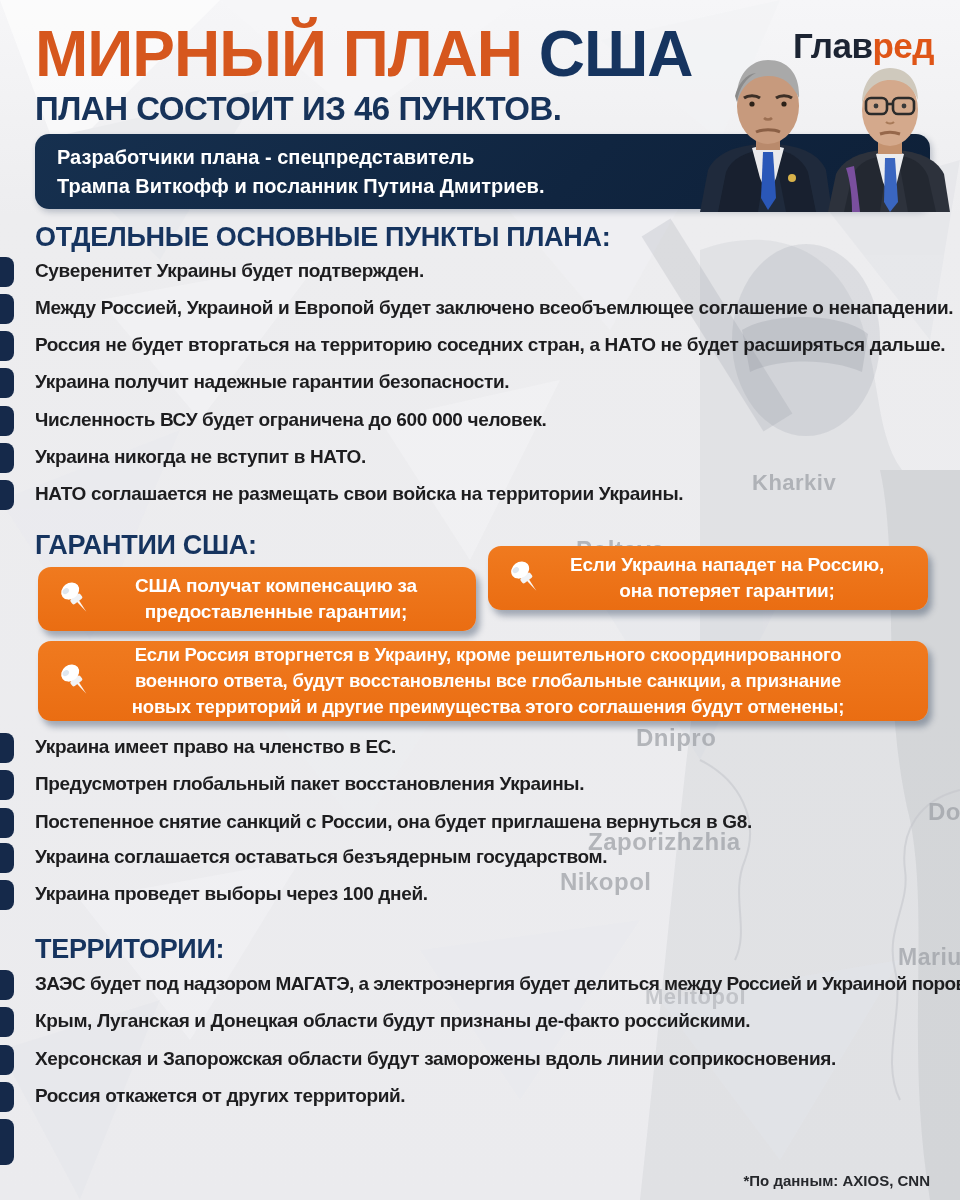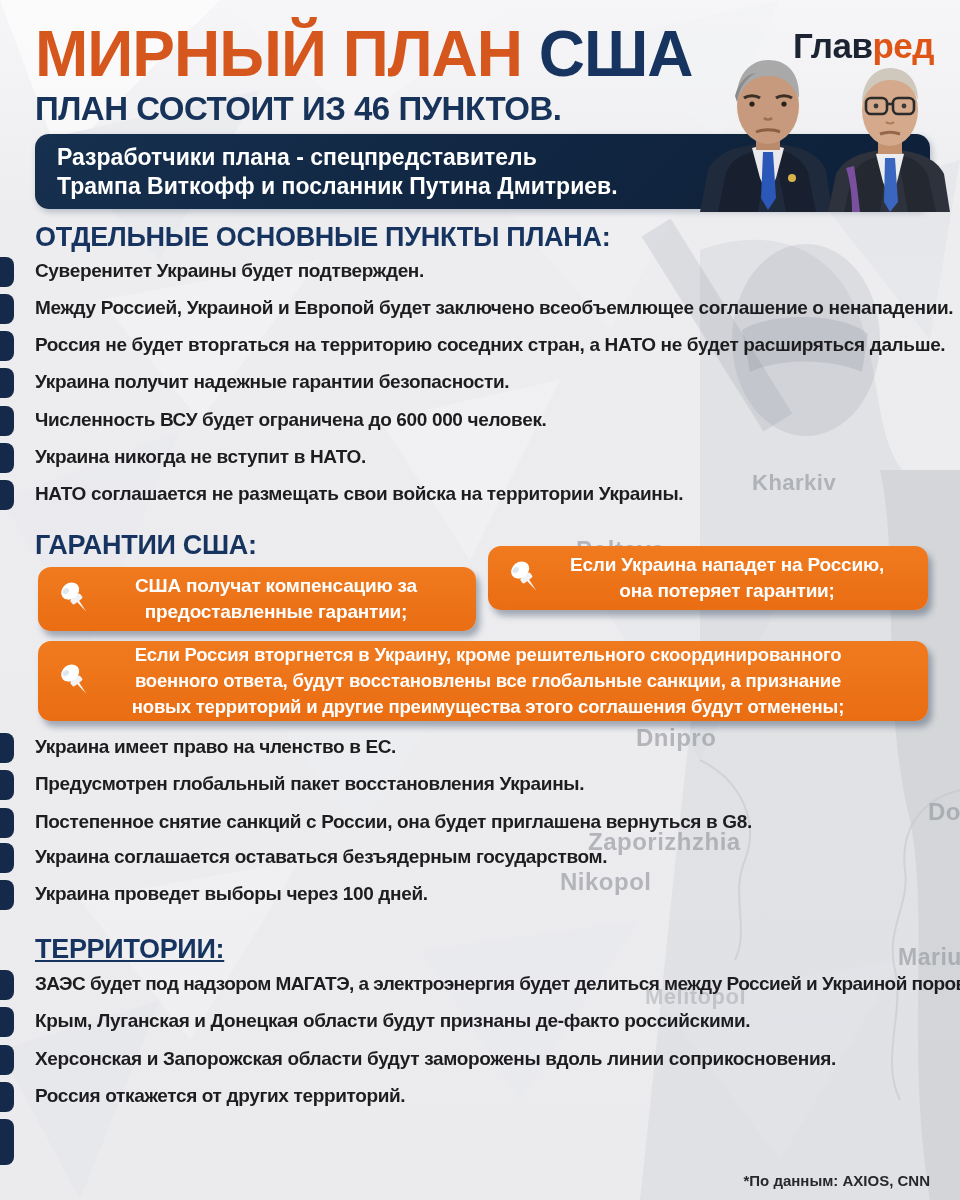--- a/index.html
+++ b/index.html
@@ -21,21 +21,21 @@
   .subtitle{position:absolute;left:35px;top:90px;font-size:33px;font-weight:800;
             color:#17335a;letter-spacing:-.5px;white-space:nowrap;}
   .logo{position:absolute;right:26px;top:26px;font-size:35px;font-weight:800;
         letter-spacing:-.5px;white-space:nowrap;}
   .logo .l-navy{color:#1c2433;}
   .logo .l-orange{color:#df5517;}
 
   .banner{position:absolute;left:35px;top:134px;width:895px;height:75px;
           background:linear-gradient(135deg,#16304f 0%,#102540 60%,#0e2038 100%);
           border-radius:14px;box-shadow:2px 3px 6px rgba(20,40,70,.25);}
-  .banner-text{position:absolute;left:22px;top:9px;color:#ffffff;font-size:23px;
+  .banner-text{position:absolute;left:22px;top:9px;color:#ffffff;font-size:20px;
                font-weight:600;line-height:29px;white-space:nowrap;}
 
   .photos{position:absolute;right:0;top:50px;width:272px;height:162px;}
 
   
   .sec-head{position:absolute;left:35px;font-size:27px;font-weight:800;
             color:#16345f;letter-spacing:-.3px;white-space:nowrap;}
 
   
   .row{position:absolute;left:0;width:960px;height:30px;}
@@ -247,21 +247,21 @@
     </div>
   <div class="row" style="top:843px">
       <span class="tab"></span>
       <span class="row-text">Украина соглашается оставаться безъядерным государством.</span>
     </div>
   <div class="row" style="top:880px">
       <span class="tab"></span>
       <span class="row-text">Украина проведет выборы через 100 дней.</span>
     </div>
 
-  <div class="sec-head" style="top:934px;text-decoration:underline;">ТЕРРИТОРИИ:</div>
+  <div class="sec-head" style="top:934px;">ТЕРРИТОРИИ:</div>
 
   <div class="row" style="top:970px">
       <span class="tab"></span>
       <span class="row-text" style="letter-spacing:-.55px;">ЗАЭС будет под надзором МАГАТЭ, а электроэнергия будет делиться между Россией и Украиной поровну – 50/50.</span>
     </div>
   <div class="row" style="top:1007px">
       <span class="tab"></span>
       <span class="row-text">Крым, Луганская и Донецкая области будут признаны де-факто российскими.</span>
     </div>
   <div class="row" style="top:1045px">

